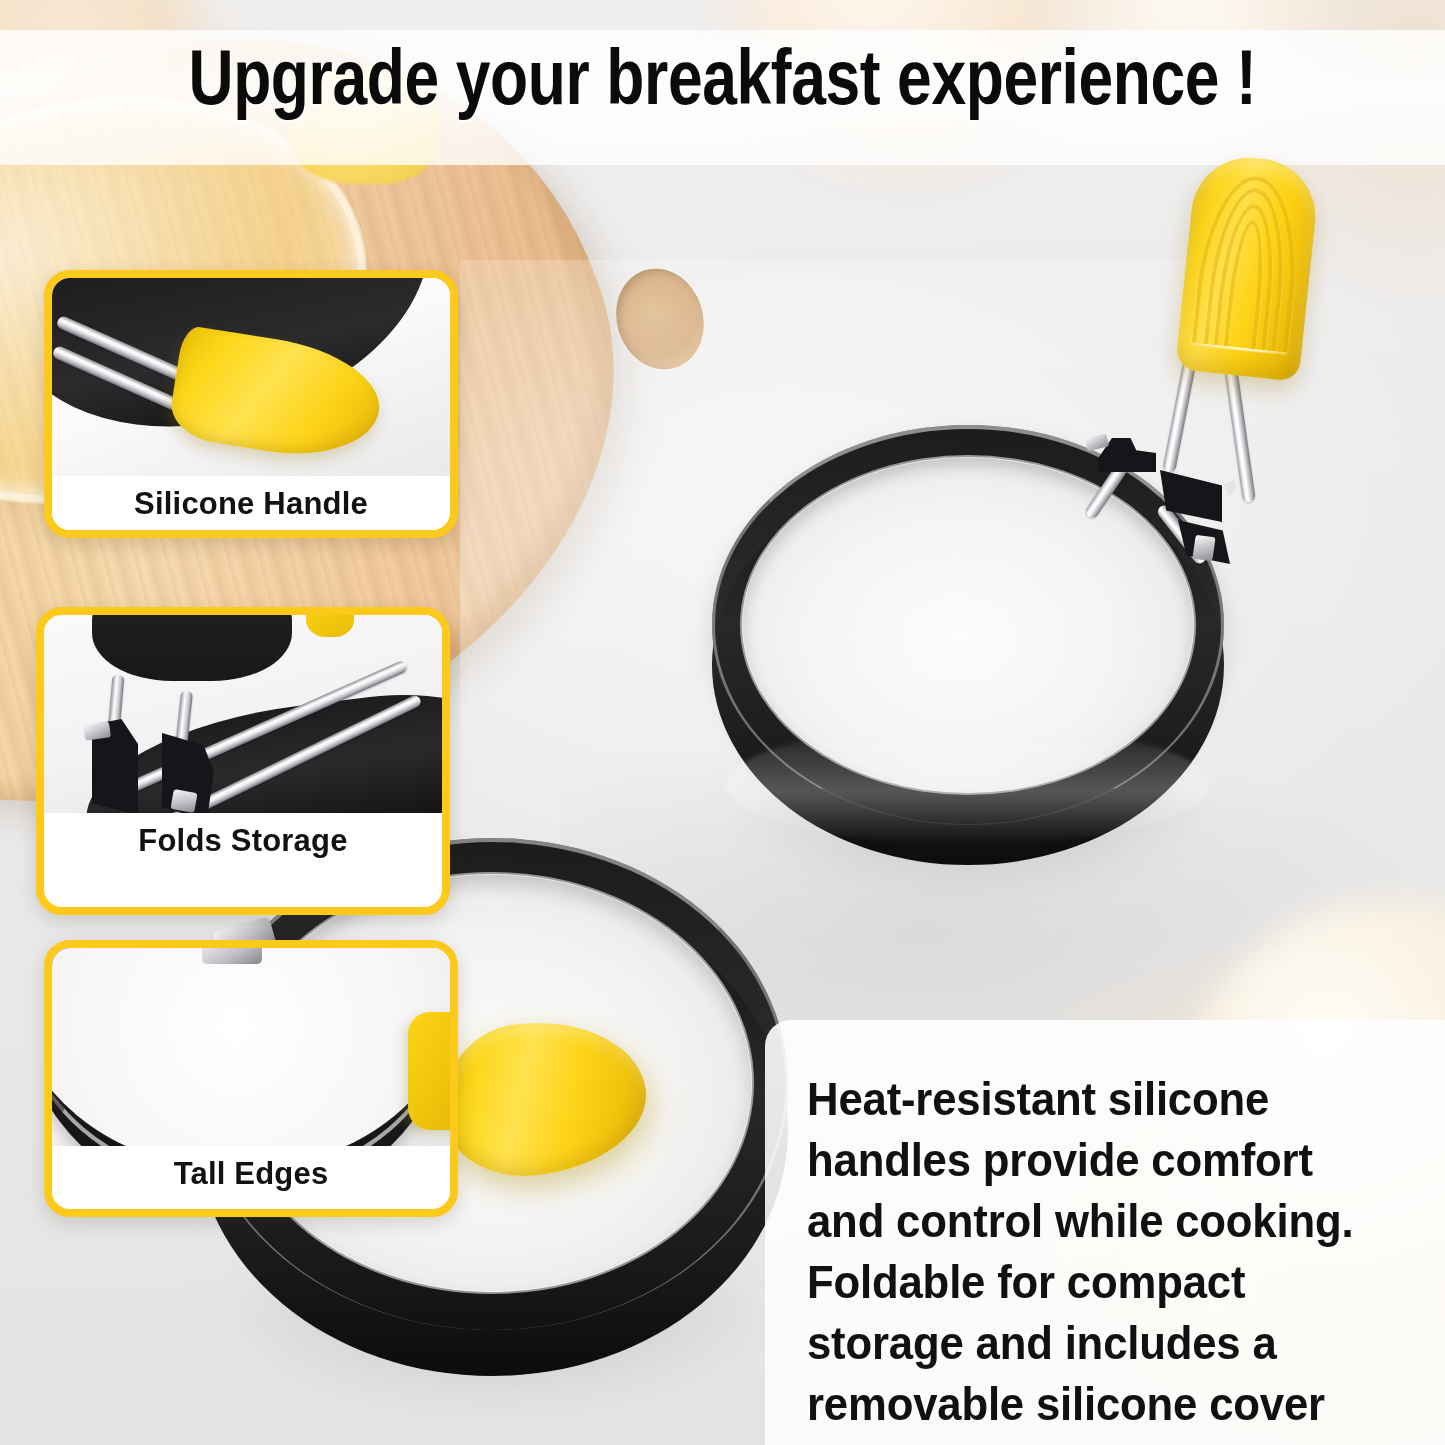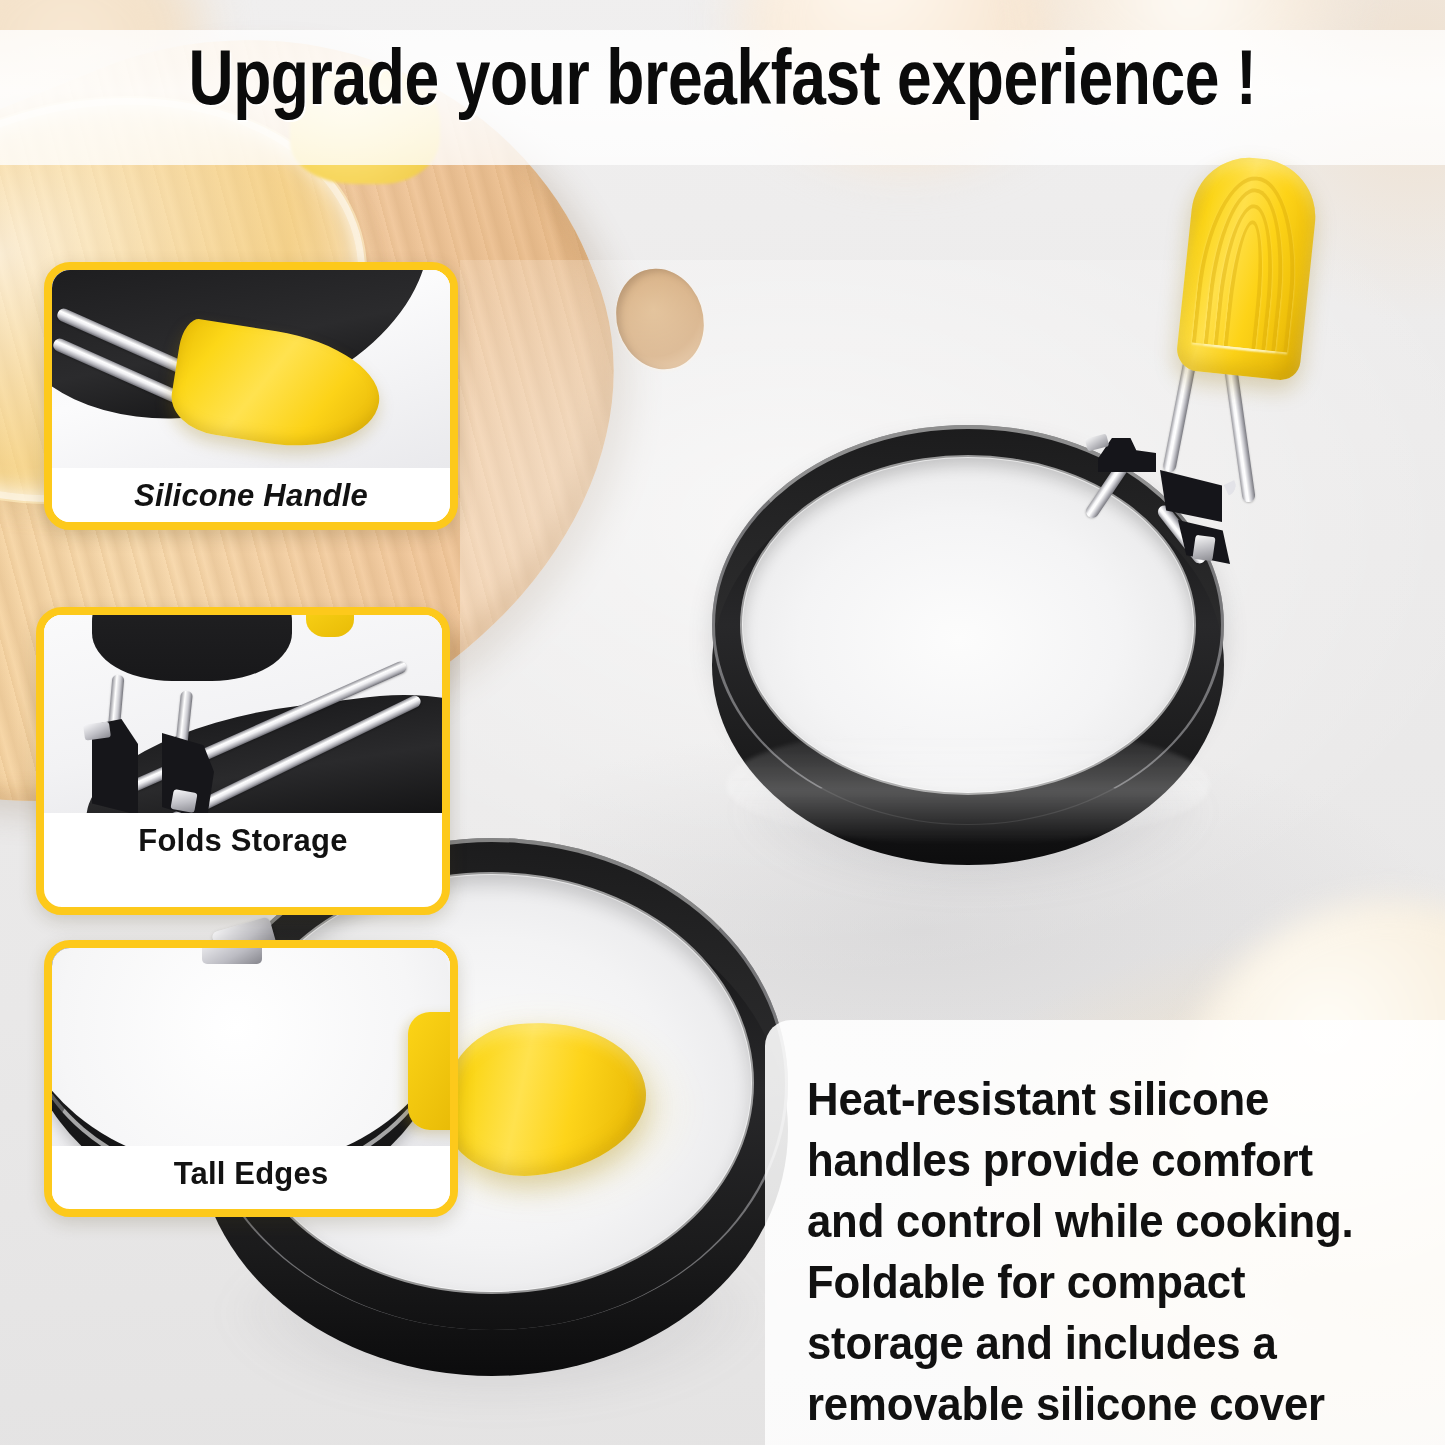--- a/index.html
+++ b/index.html
@@ -388,21 +388,21 @@
     height: 56px;
     display: flex;
     align-items: center;
     justify-content: center;
     background: #ffffff;
     font-weight: bold;
     font-size: 31px;
     color: #121212;
     letter-spacing: 0.2px;
   }
-  #card-1 { left: 44px; top: 262px;  width: 414px; height: 268px; font-style: italic; }
+  #card-1 { left: 44px; top: 270px;  width: 414px; height: 268px; }
   #card-2 { left: 36px; top: 607px;  width: 414px; height: 308px; }
   #card-3 { left: 44px; top: 940px;  width: 414px; height: 277px; text-align: right; }
   #card-2 .card-photo, #card-3 .card-photo { height: 198px; }
 
   
   .c1-bg { position:absolute; inset:0;
     background: linear-gradient(160deg,#f4f4f6 0%, #fbfbfc 42%, #e9e9ec 100%); }
   .c1-ringwall { position:absolute; left:-40px; top:-34px; width:430px; height:176px;
     background: linear-gradient(176deg,#1c1c1e,#2b2b2d 60%,#141415);
     border-radius: 0 0 60% 44% / 0 0 100% 70%;

